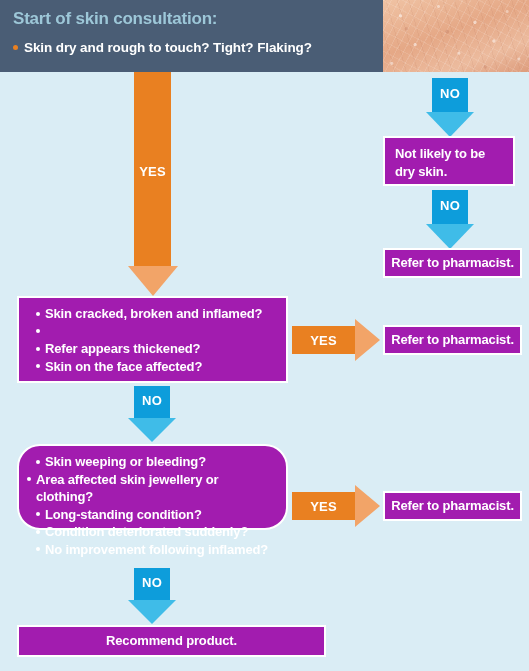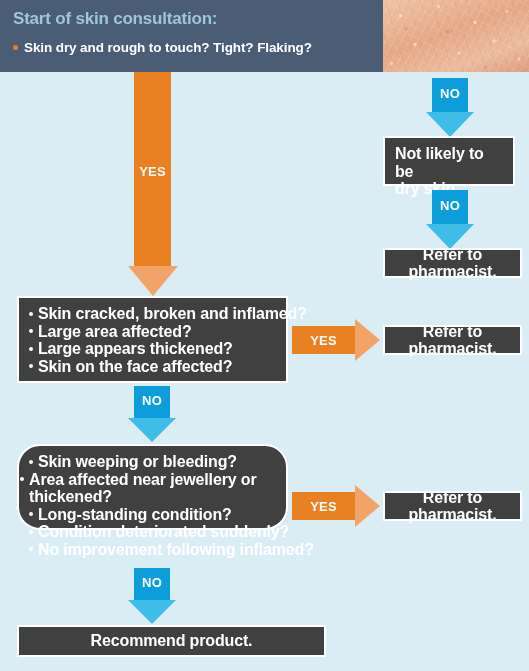--- a/index.html
+++ b/index.html
@@ -84,43 +84,44 @@
       radial-gradient(circle at 16% 40%, rgba(190,120,95,0.3) 0 1.2px, transparent 2.2px),
       repeating-linear-gradient(118deg, rgba(255,255,255,0.13) 0 1px, transparent 1px 7px),
       repeating-linear-gradient(28deg, rgba(255,255,255,0.10) 0 1px, transparent 1px 9px),
       repeating-linear-gradient(74deg, rgba(175,105,80,0.10) 0 1px, transparent 1px 11px),
       linear-gradient(160deg, #f0c3a4 0%, #e5a886 45%, #ecbb9e 75%, #dd9c7c 100%);
   }
 
   
   .box {
     position: absolute;
-    background: #404040;
+    background: #a21caf;
     border: 2px solid #ffffff;
     box-sizing: border-box;
     color: #ffffff;
-    font-size: 16px;
+    font-size: 13px;
     font-weight: bold;
     line-height: 17.5px;
     letter-spacing: -0.15px;
   }
   .box .inner {
     padding: 7px 9px 7px 10px;
   }
   .box.center .inner {
     padding: 0;
     text-align: center;
     height: 100%;
     display: flex;
     align-items: center;
     justify-content: center;
     border-radius: 6px;
   }
   .bullet-line {
     white-space: nowrap;
+    margin-left: 7px;
   }
   .bullet-line.wrapped {
     white-space: normal;
   }
   .bullet-line .dot {
     display: inline-block;
     width: 4px;
     height: 4px;
     border-radius: 50%;
     background: #ffffff;
@@ -239,24 +240,24 @@
       <span>Refer to pharmacist.</span>
     </div>
   </div>
 
   <div class="box" style="left:17px; top:296px; width:271px; height:87px;">
     <div class="inner">
       <div class="bullet-line">
         <span class="dot"></span><span>Skin cracked, broken and inflamed?</span>
       </div>
       <div class="bullet-line">
-        <span class="dot"></span><span>Large area affected?</span>
-      </div>
-      <div class="bullet-line">
-        <span class="dot"></span><span>Large appears thickened?</span>
+        <span class="dot"></span>
+      </div>
+      <div class="bullet-line">
+        <span class="dot"></span><span>Refer appears thickened?</span>
       </div>
       <div class="bullet-line">
         <span class="dot"></span><span>Skin on the face affected?</span>
       </div>
     </div>
   </div>
 
   <div class="h-arrow" style="left:292px; top:326px; width:88px; height:28px;">
     <div class="shaft" style="width:63px;"></div>
     <div class="label" style="width:63px;">YES</div>
@@ -274,21 +275,21 @@
     <div class="label" style="top:7px;">NO</div>
     <div class="head" style="top:32px; border-left-width:24px; border-right-width:24px; border-top-width:24px; border-top-color:#3fbce8;"></div>
   </div>
 
   <div class="box" style="left:17px; top:444px; width:271px; height:86px;border-radius:23px;">
     <div class="inner">
       <div class="bullet-line">
         <span class="dot"></span><span>Skin weeping or bleeding?</span>
       </div>
       <div class="bullet-line wrapped" style="text-indent:-9px; padding-left:0;">
-        <span class="dot"></span><span>Area affected near jewellery or thickened?</span>
+        <span class="dot"></span><span>Area affected skin jewellery or clothing?</span>
       </div>
       <div class="bullet-line">
         <span class="dot"></span><span>Long-standing condition?</span>
       </div>
       <div class="bullet-line">
         <span class="dot"></span><span>Condition deteriorated suddenly?</span>
       </div>
       <div class="bullet-line">
         <span class="dot"></span><span>No improvement following inflamed?</span>
       </div>

